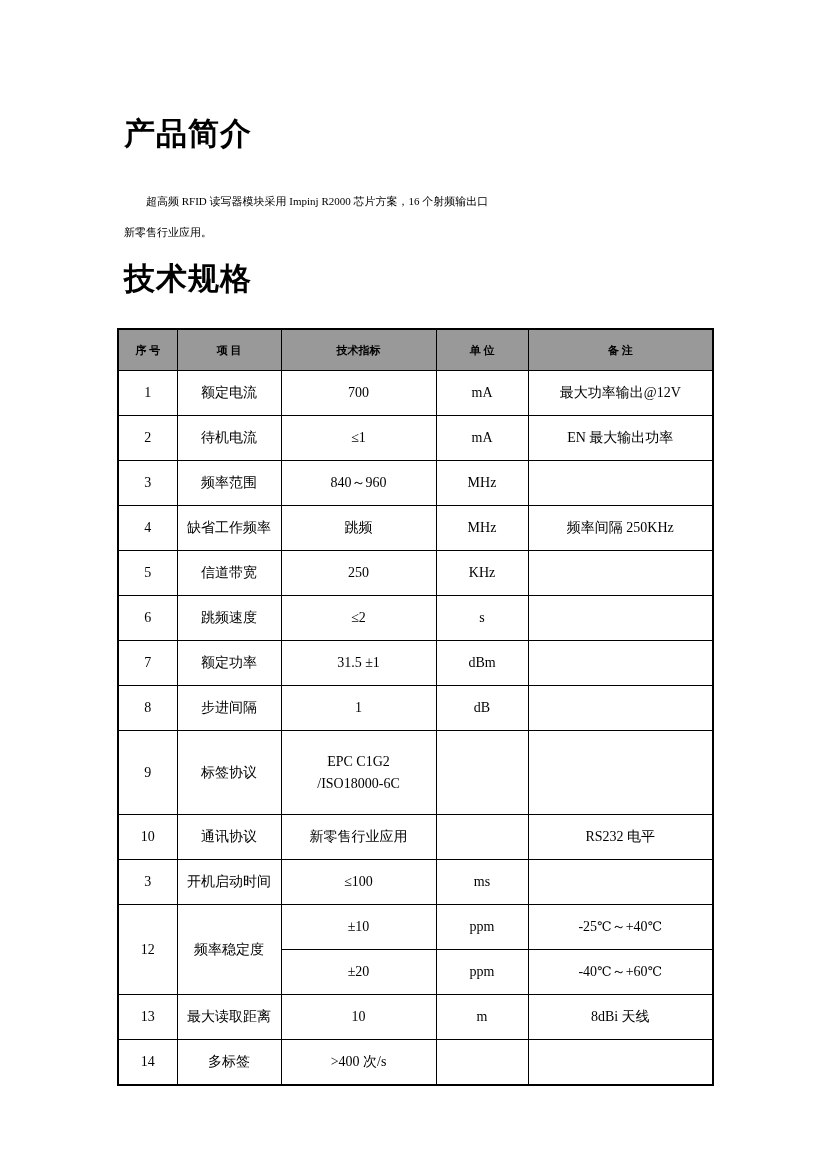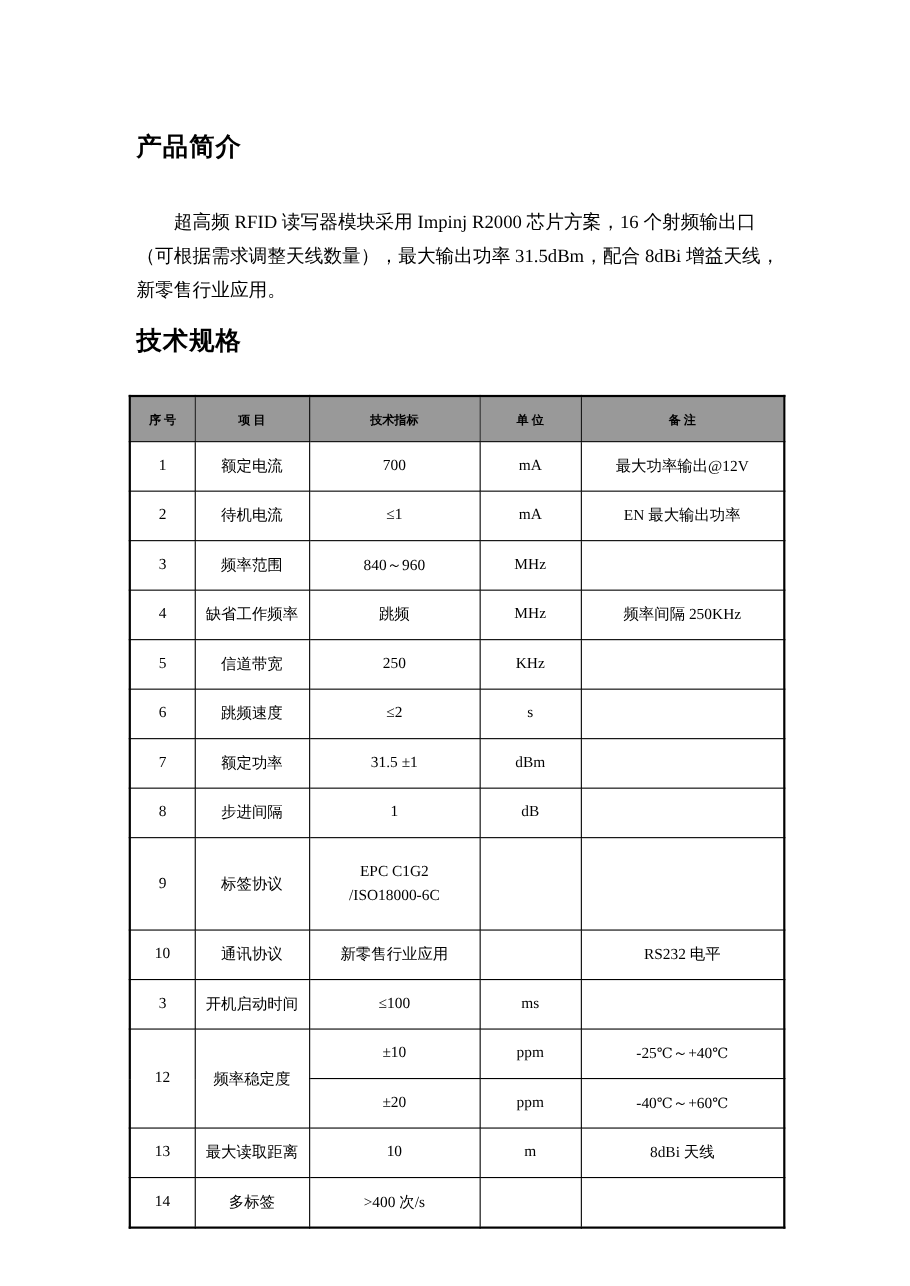--- a/index.html
+++ b/index.html
@@ -8,32 +8,32 @@
     background: var(--page-bg, #ffffff);
     color: var(--text-color, #000000);
     font-family: "Liberation Serif", "DejaVu Serif", serif;
     overflow: hidden;
   }
   .page { position: relative; width: 827px; height: 1169px; }
   .content { padding: 113px 0 0 124px; }
 
   h1.section-title {
     margin: 0;
-    font-size: 23px;
+    font-size: 31px;
     font-weight: bold;
     letter-spacing: 1px;
     line-height: 42px;
     font-family: "Liberation Serif", "DejaVu Serif", serif;
   }
   h1.second { margin-top: 10px; }
 
   .intro {
     margin-top: 31px;
     width: 585px;
-    font-size: 17px;
+    font-size: 11px;
     line-height: 31px;
   }
   .intro-line { white-space: nowrap; }
   .intro-line.indent { text-indent: 2em; }
 
   table.spec {
     border-collapse: collapse;
     table-layout: fixed;
     width: 595px;
     margin: 28px 0 0 -7px;
@@ -70,21 +70,20 @@
 </head>
 <body>
 
 <div class="page">
   <div class="content">
 
     <h1 class="section-title">产品简介</h1>
 
     <div class="intro">
       <div class="intro-line indent">超高频 RFID 读写器模块采用 Impinj R2000 芯片方案，16 个射频输出口</div>
-      <div class="intro-line">（可根据需求调整天线数量），最大输出功率 31.5dBm，配合 8dBi 增益天线，</div>
       <div class="intro-line">新零售行业应用。</div>
     </div>
 
     <h1 class="section-title second">技术规格</h1>
 
     <table class="spec">
       <colgroup>
         <col style="width:59px">
         <col style="width:104px">
         <col style="width:155px">

